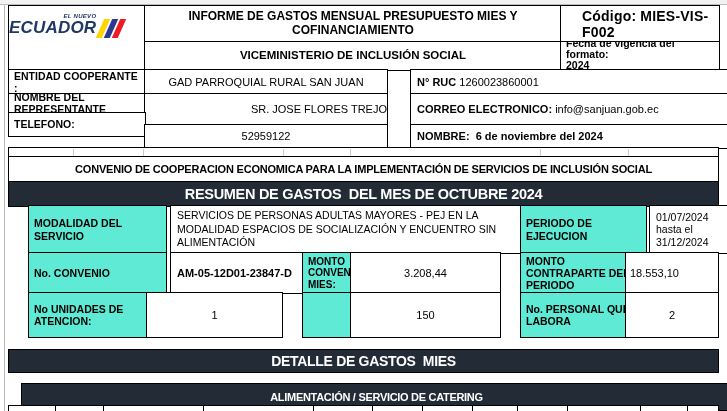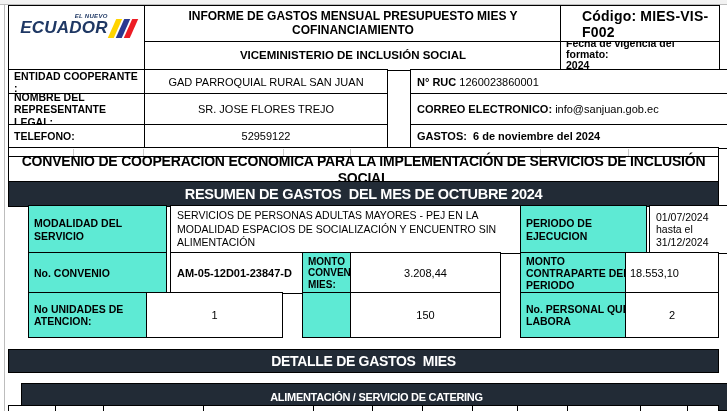--- a/index.html
+++ b/index.html
@@ -22,37 +22,37 @@
     background:#222B36;color:#fff;font-weight:bold;
     justify-content:center;text-align:center;
     font-size:14.5px;letter-spacing:-0.3px;
   }
   .bar span{white-space:pre;}
   .chrome-top{position:absolute;left:0;top:0;width:727px;height:4px;background:#F2F2F2;border-bottom:1px solid #BDBDBD;}
   .chrome-left{position:absolute;left:4px;top:4px;width:1px;height:407px;background:#BDBDBD;}
   .gridline{position:absolute;width:1px;background:#C9C9C9;}
   .tick{position:absolute;width:1px;background:#000;}
   
-  .logo-wrap{justify-content:center;}
+  .logo-wrap{justify-content:flex-start;}
   .logo{display:flex;align-items:flex-start;gap:4px;position:relative;top:-10px;}
   .logo-text{position:relative;}
   .el-nuevo{position:absolute;top:-5px;right:0;font-size:6px;font-weight:bold;font-style:italic;color:#1F3864;letter-spacing:0.3px;}
   .ecuador{font-size:17px;font-weight:bold;font-style:italic;color:#1F3864;letter-spacing:0.2px;}
   .stripes{display:flex;gap:2px;margin-top:1px;}
   .stripes i{display:block;width:6px;height:19px;transform:skewX(-24deg);}
   
   .title-cell{flex-direction:column;justify-content:center;font-weight:bold;font-size:12px;}
   .subtitle-cell{font-weight:bold;font-size:11.5px;}
   .code-cell{font-weight:bold;font-size:14px;padding-left:21px;letter-spacing:0.2px;}
   .validity-cell{overflow:hidden;align-items:flex-start;}
   .validity-inner{margin-top:-4px;padding-left:5px;font-weight:bold;font-size:10.5px;line-height:11px;}
   .validity-inner span{display:block;}
   .mixed b{font-weight:bold;}
   .mixed .sep{white-space:pre;}
-  .banner{font-weight:bold;font-size:14px;letter-spacing:-0.2px;}
+  .banner{font-weight:bold;font-size:11px;letter-spacing:-0.2px;}
   .small-val{font-size:10.5px;}
 </style>
 </head>
 <body>
 
 <div class="chrome-top"></div>
 <div class="chrome-left"></div>
 
 <div class="cell logo-wrap center" style="left:8px;top:5px;width:138px;height:66px;">
   <div class="logo">
@@ -96,37 +96,37 @@
   </div>
 <div class="cell pad mixed" style="left:386px;top:69px;width:333px;height:26px;">
   <b>N° RUC</b>
     <span class="sep">&nbsp;</span>
     <span>1260023860001</span>
 </div>
 
 <div class="cell lbl" style="left:8px;top:93px;width:138px;height:33px;">
     <span>NOMBRE DEL REPRESENTANTE LEGAL:</span>
   </div>
-<div class="cell center" style="left:144px;top:93px;width:244px;height:33px;">
+<div class="cell center" style="left:144px;top:93px;width:244px;height:33px;justify-content:flex-end;">
     <span>SR. JOSE FLORES TREJO</span>
   </div>
 <div class="cell pad mixed" style="left:386px;top:93px;width:333px;height:33px;">
   <b>CORREO ELECTRONICO:</b>
     <span class="sep">&nbsp;</span>
     <span>info@sanjuan.gob.ec</span>
 </div>
 
-<div class="cell lbl" style="left:8px;top:124px;width:138px;height:25px;">
+<div class="cell lbl" style="left:8px;top:112px;width:138px;height:25px;">
     <span>TELEFONO:</span>
   </div>
 <div class="cell center" style="left:144px;top:124px;width:244px;height:25px;">
     <span>52959122</span>
   </div>
 <div class="cell pad mixed" style="left:386px;top:124px;width:333px;height:25px;">
-  <b style="white-space:pre;">GASTOS: </b>
+  <b style="white-space:pre;">NOMBRE: </b>
     <b style="white-space:pre;"> 6 de noviembre del 2024</b>
 </div>
 
 <div class="cell" style="left:8px;top:147px;width:711px;height:11px;"></div>
 <div class="gridline" style="left:73px;top:149px;height:7px;"></div>
 <div class="gridline" style="left:143px;top:149px;height:7px;"></div>
 <div class="gridline" style="left:283px;top:149px;height:7px;"></div>
 <div class="gridline" style="left:350px;top:149px;height:7px;"></div>
 <div class="gridline" style="left:540px;top:149px;height:7px;"></div>
 <div class="gridline" style="left:628px;top:149px;height:7px;"></div>

